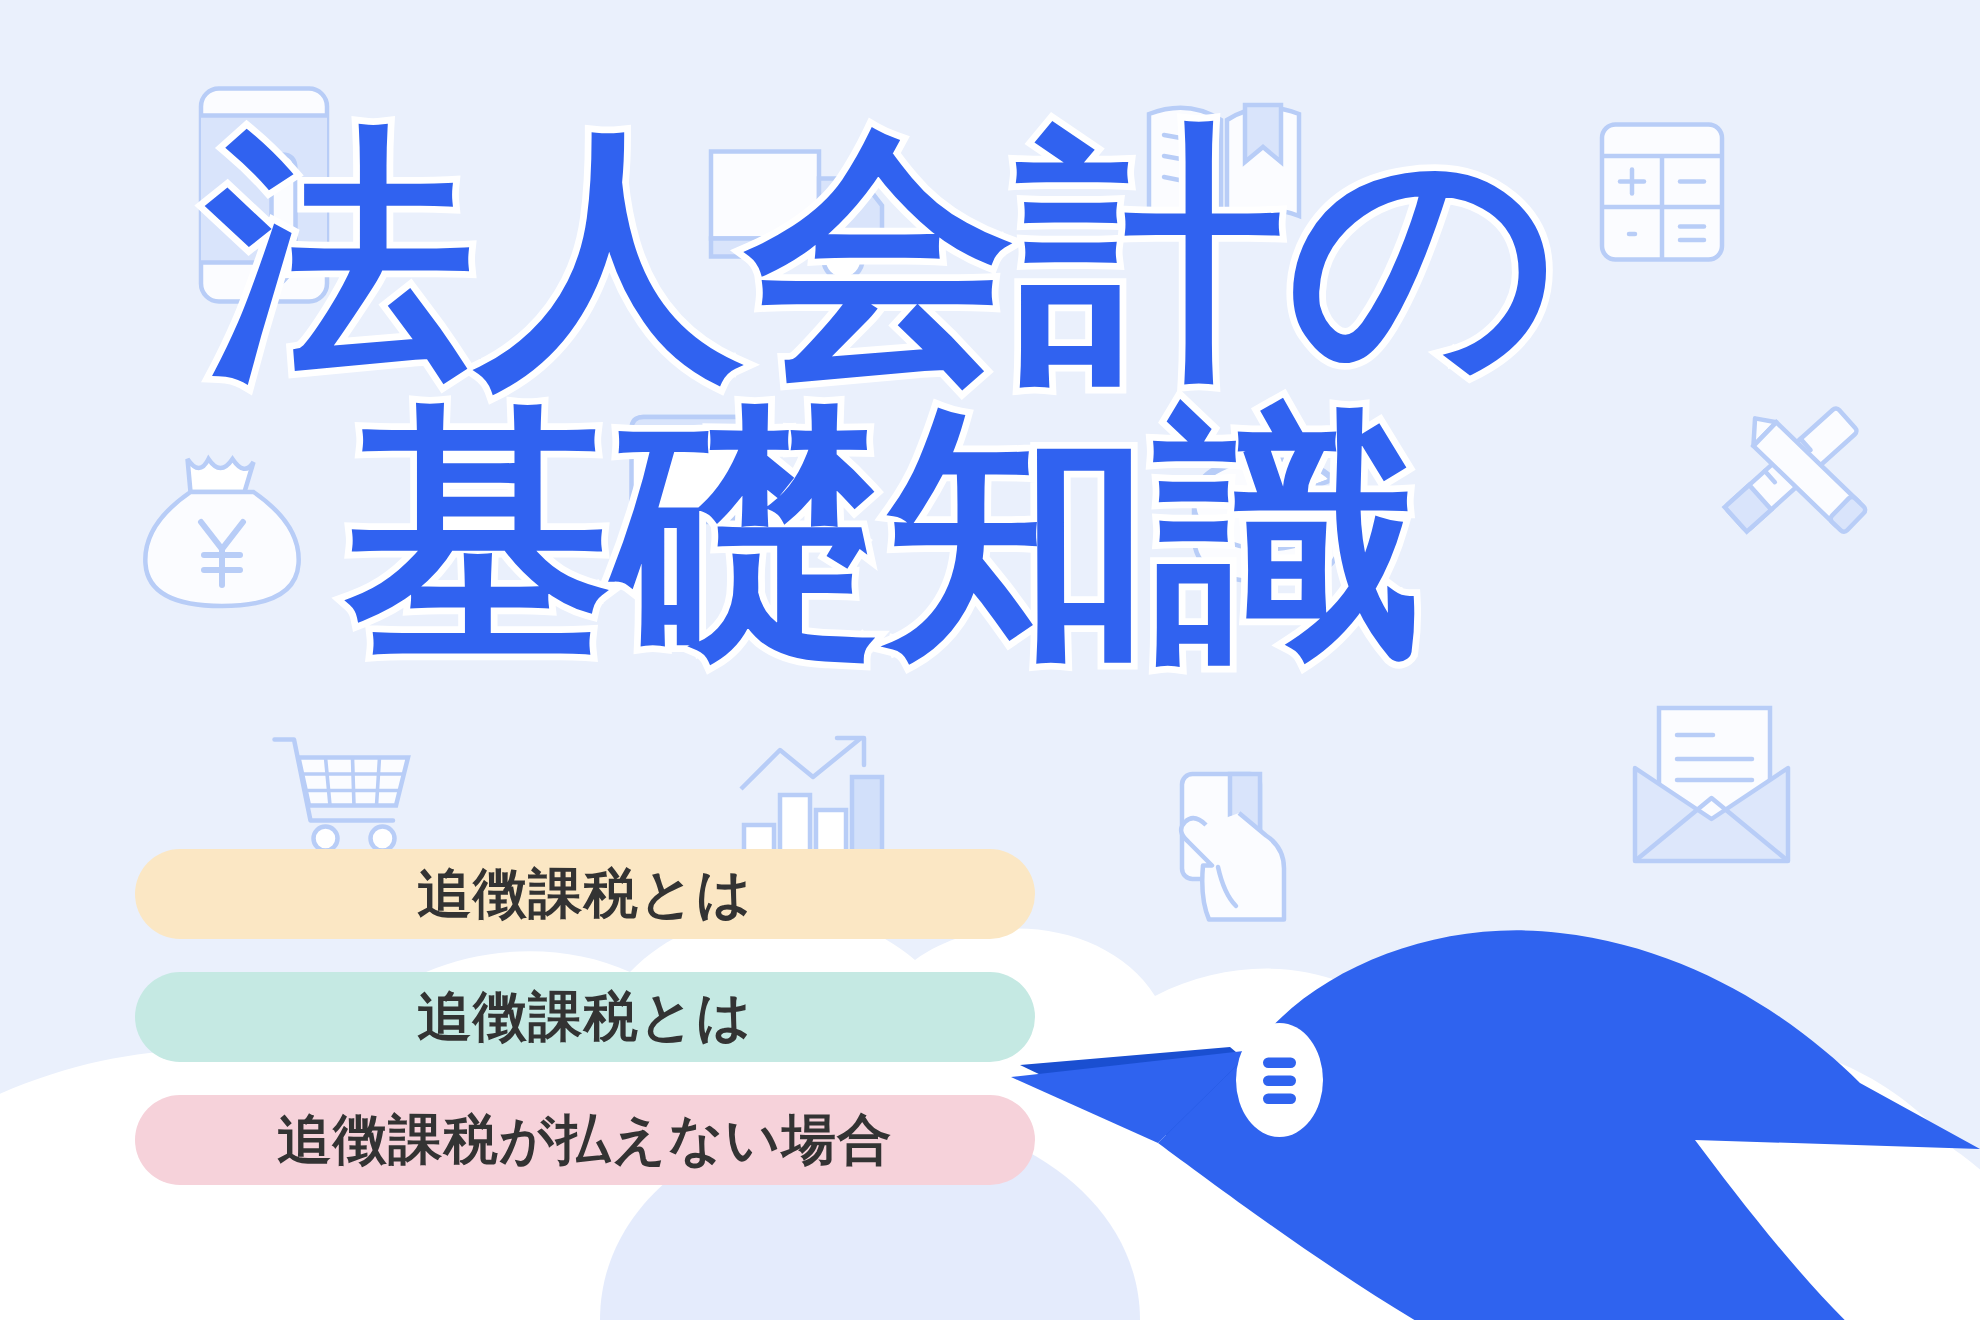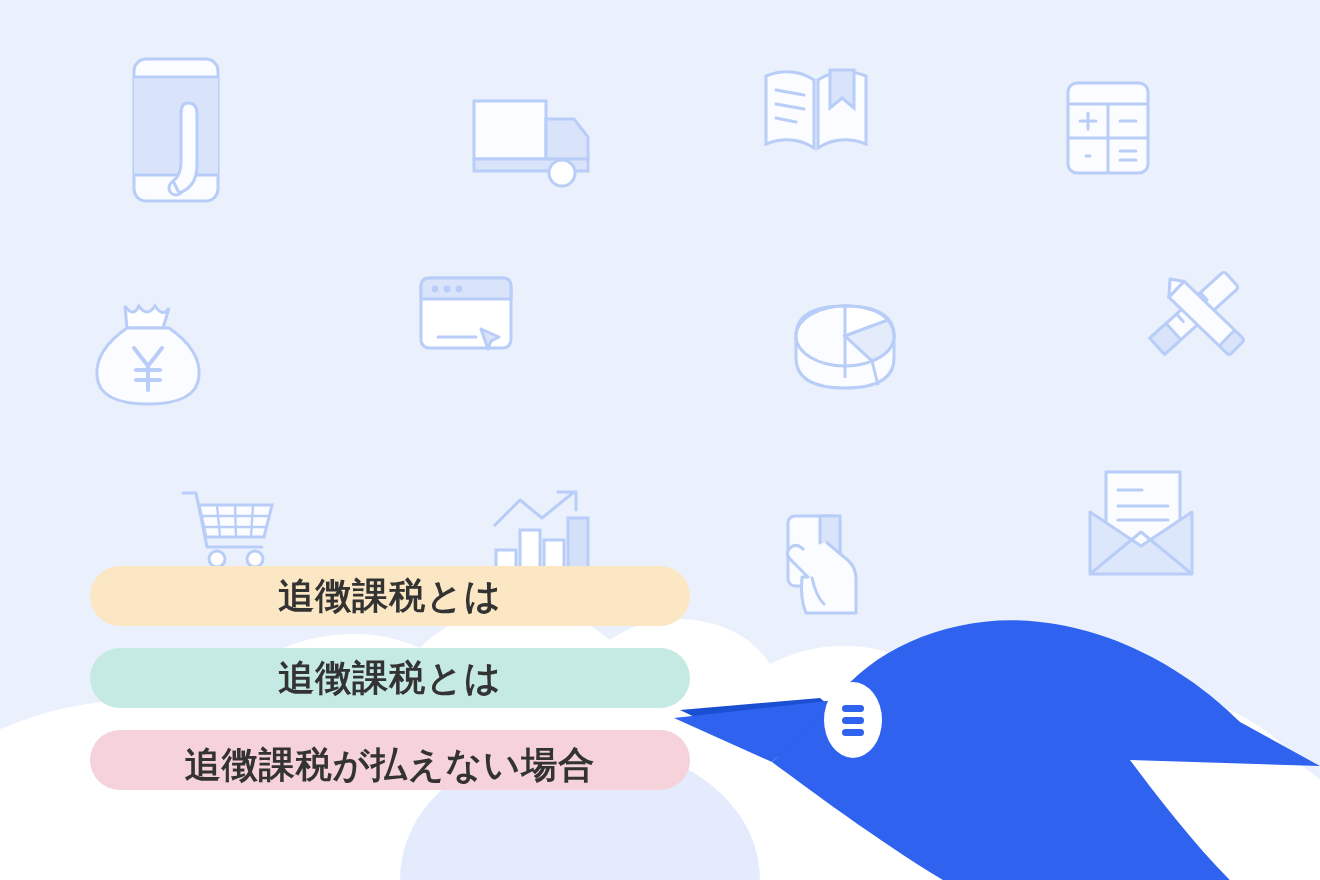--- a/index.html
+++ b/index.html
@@ -40,21 +40,21 @@
   .pills{position:absolute;left:90px;top:566px;z-index:7;}
   .pill{
     height:60px;border-radius:30px;display:flex;align-items:center;
     justify-content:center;margin-bottom:22px;
     color:#333333;font-weight:700;font-size:36px;letter-spacing:1px;
     font-family:"DejaVu Sans","Liberation Sans",sans-serif;
     white-space:nowrap;
   }
   .pill-1{width:600px;background:#fbe7c4;}
   .pill-2{width:600px;background:#c5e9e3;}
-  .pill-3{width:600px;background:#f6d2da;align-items:flex-end;}
+  .pill-3{width:600px;background:#f6d2da;}
 
   
   .mascot{position:absolute;left:660px;top:590px;z-index:5;}
 </style>
 </head>
 <body>
 
 <div class="stage">
 
   <svg class="clouds" width="1320" height="880" viewBox="0 0 1320 880" aria-hidden="true">
@@ -200,20 +200,24 @@
         <line x1="32" y1="22" x2="56" y2="22"></line>
         <line x1="32" y1="38" x2="82" y2="38"></line>
         <line x1="32" y1="52" x2="82" y2="52"></line>
       </g>
       <path d="M 4 44 L 55 78 L 106 44 L 106 106 L 4 106 Z" fill="#dde7fb" stroke="#b8cdf7" stroke-width="3" stroke-linejoin="round"></path>
       <path d="M 4 106 L 55 64 L 106 106" fill="none" stroke="#b8cdf7" stroke-width="3" stroke-linejoin="round"></path>
     </svg>
 
   </div>
 
+  <div class="headline">
+    <span class="hl-line hl-1">法人会計の</span>
+    <span class="hl-line hl-2">基礎知識</span>
+  </div>
 
   <svg class="mascot" width="660" height="300" viewBox="0 0 660 300">
 
     <path d="M 20 120 L 160 108 L 210 150 L 120 168 Z" fill="#1a4fd1"></path>
     <path d="M 430 110 L 560 140 L 520 160 L 400 150 Z" fill="#1a4fd1"></path>
 
     <path d="M 175 110
              C 215 55 300 22 380 32
              C 470 42 540 92 580 132
              L 660 176

